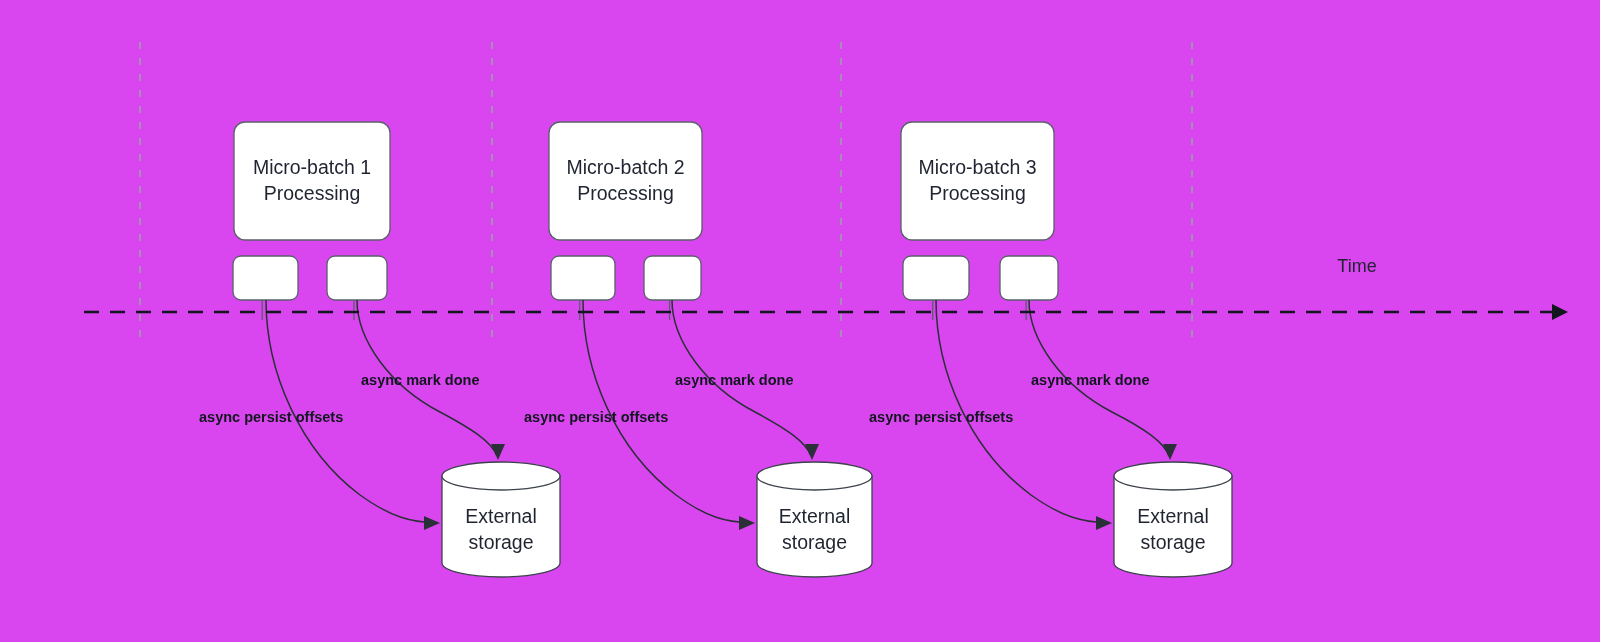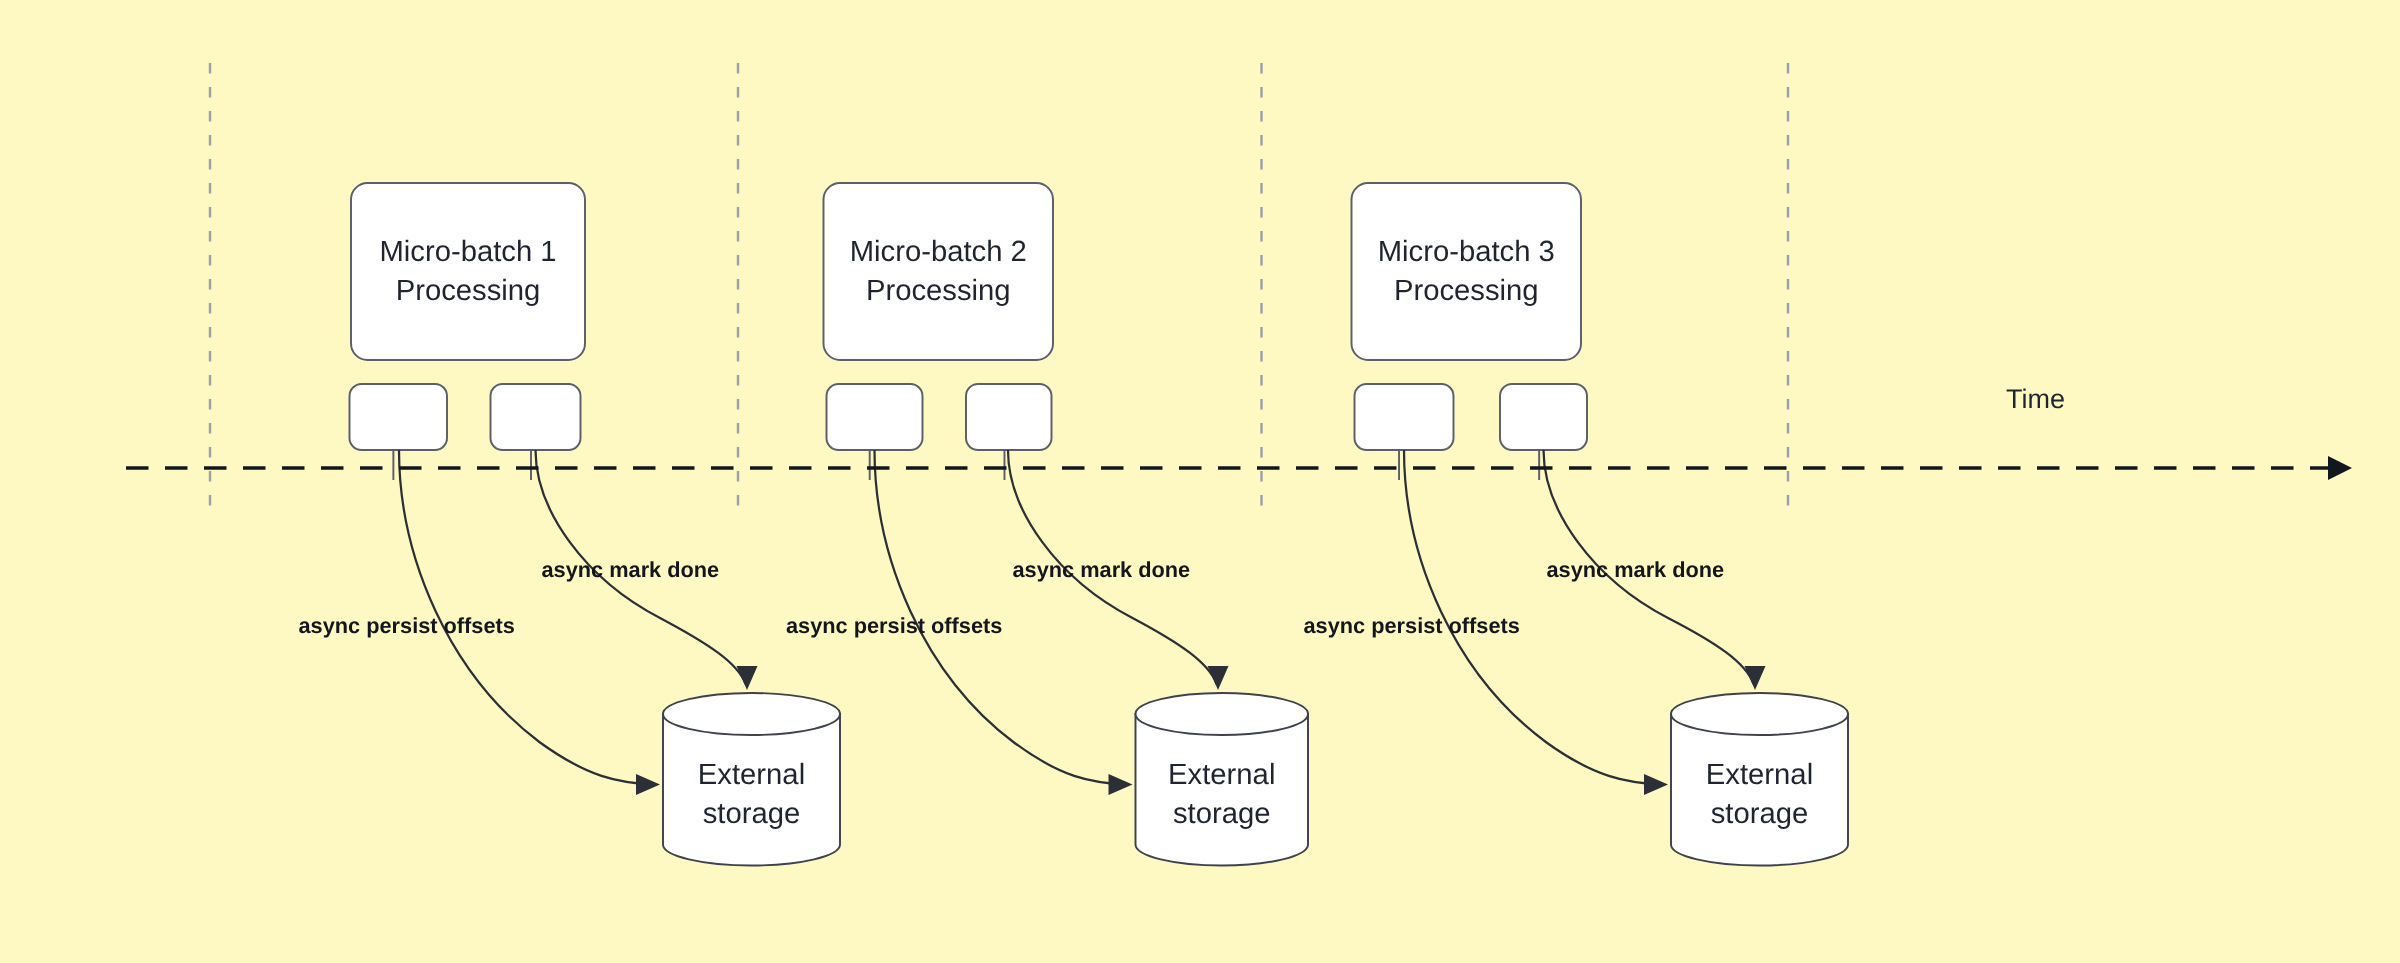--- a/index.html
+++ b/index.html
@@ -9,21 +9,21 @@
     background: #ffffff;
   }
   body {
     font-family: "Liberation Sans", sans-serif;
     color: #1f2430;
   }
   #diagram-root {
     position: relative;
     width: 1600px;
     height: 642px;
-    background: #fef9c3;
+    background: #d946ef;
     overflow: hidden;
   }
   #diagram-svg {
     position: absolute;
     left: 0;
     top: 0;
     width: 1600px;
     height: 642px;
     display: block;
   }

